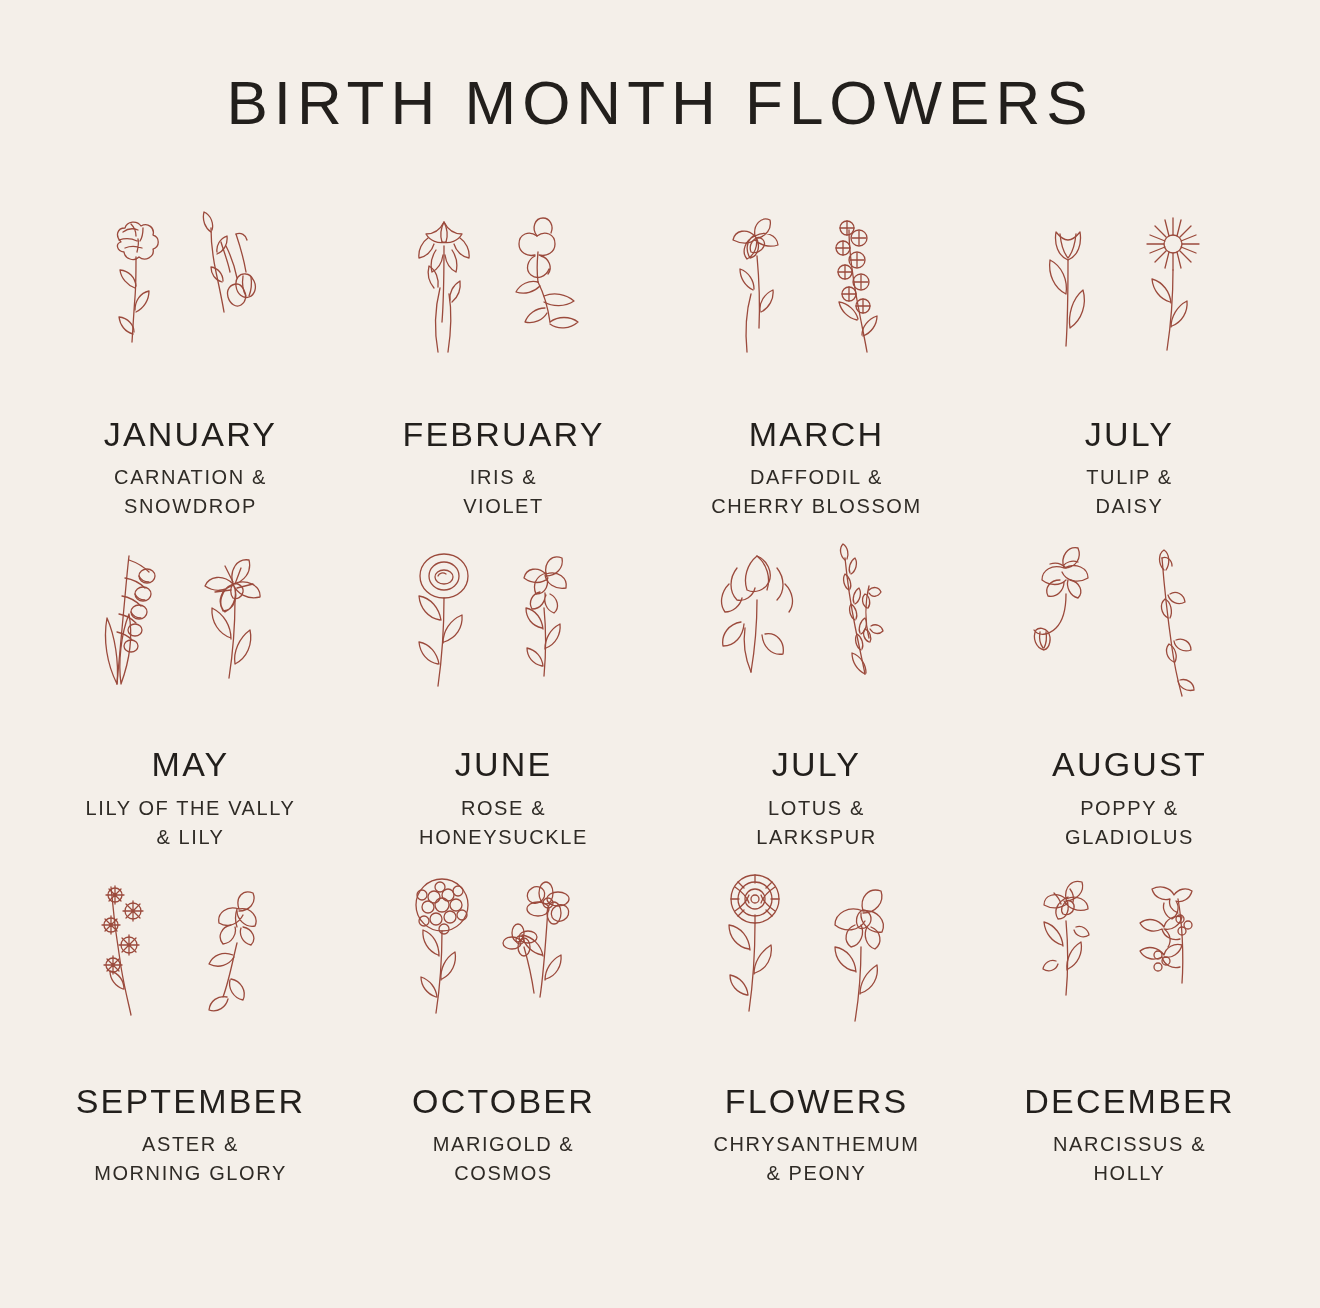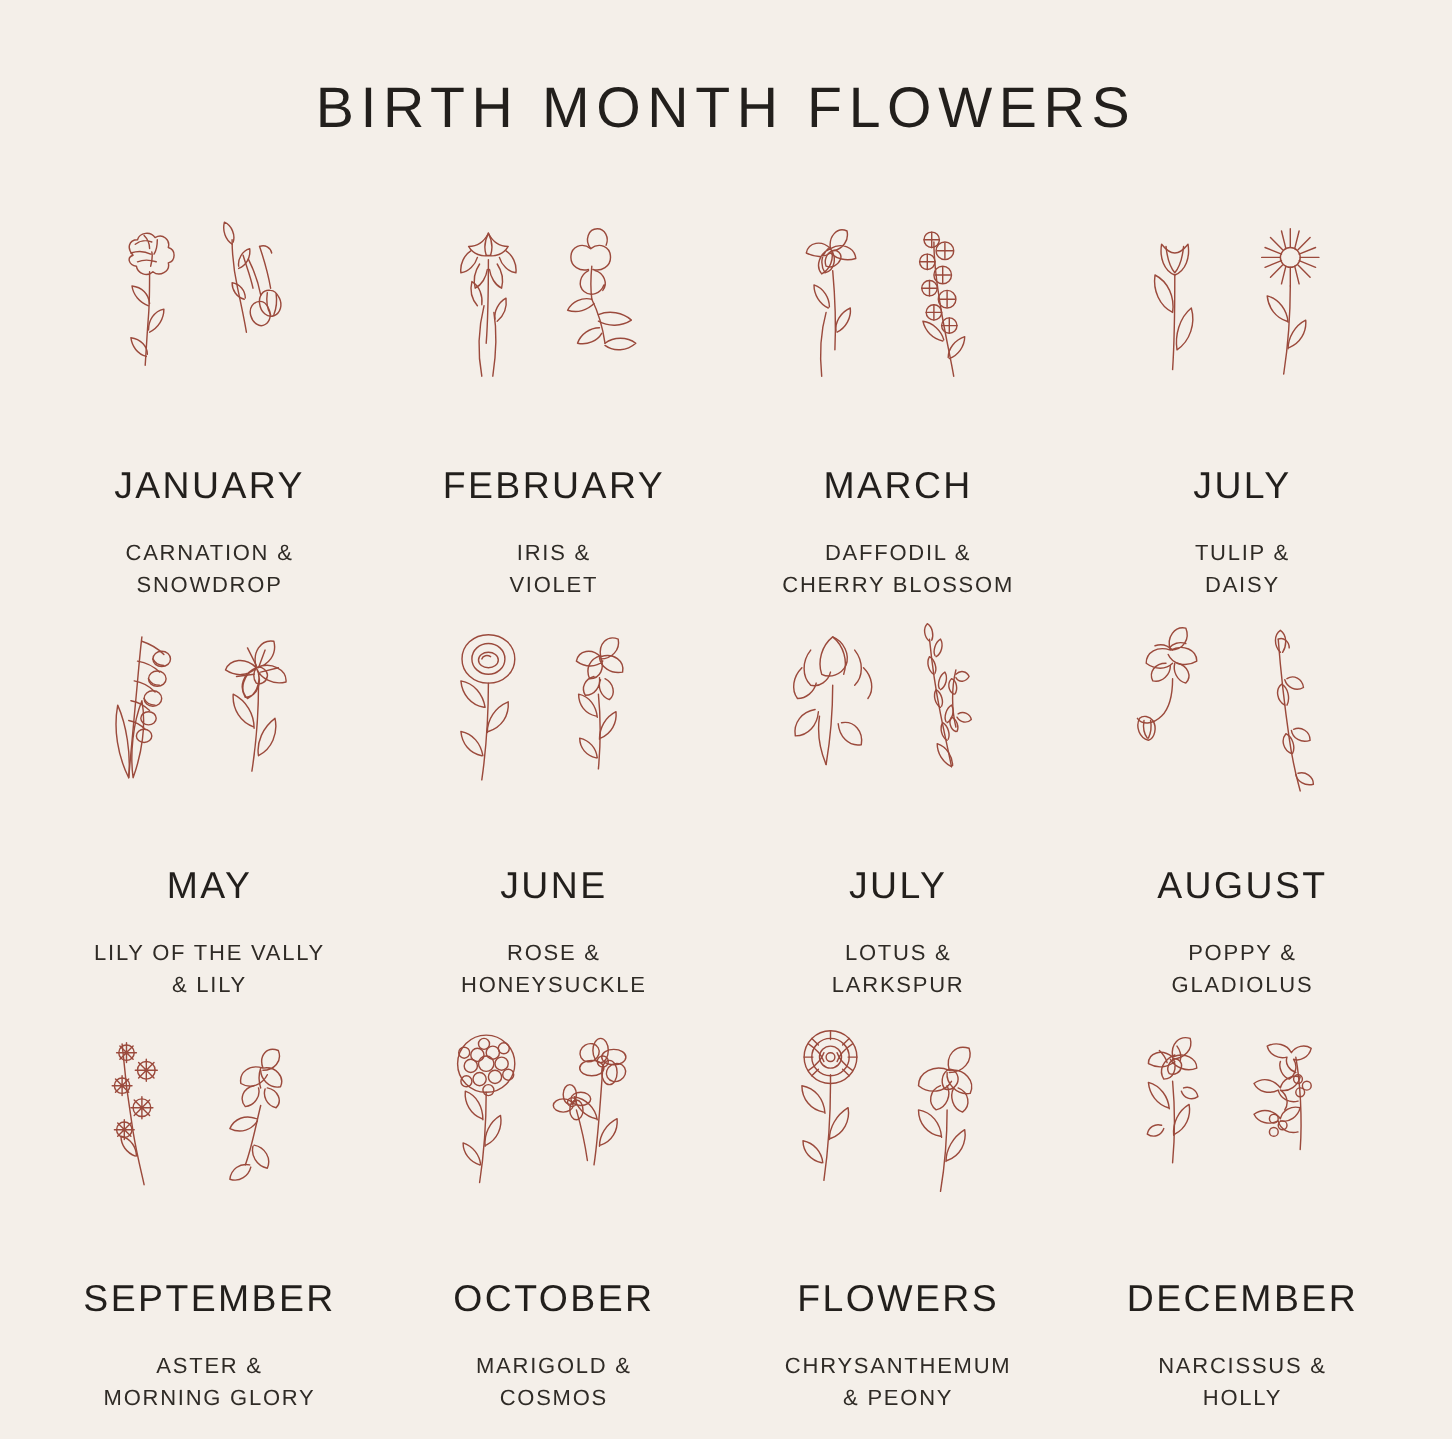--- a/index.html
+++ b/index.html
@@ -16,44 +16,43 @@
   }
   .poster {
     position: relative;
     width: 1320px;
     height: 1308px;
     box-sizing: border-box;
     padding: 0;
   }
   .poster-title {
     text-align: center;
-    font-size: 52px;
+    font-size: 62px;
     letter-spacing: 6px;
     font-weight: 400;
     color: #221f1c;
     margin: 0;
     padding-top: 72px;
     line-height: 1;
   }
   .grid {
     display: grid;
     grid-template-columns: repeat(4, 1fr);
     grid-template-rows: repeat(3, 1fr);
     margin-top: 54px;
     padding: 0 34px;
     box-sizing: border-box;
   }
   .cell {
     display: flex;
     flex-direction: column;
     align-items: center;
-    justify-content: flex-start;
+    justify-content: center;
     padding: 4px 6px 0 6px;
     box-sizing: border-box;
-    gap: 18px;
   }
   .art {
     height: 210px;
     width: 260px;
     display: flex;
     align-items: flex-end;
     justify-content: center;
   }
   .art svg {
     display: block;

